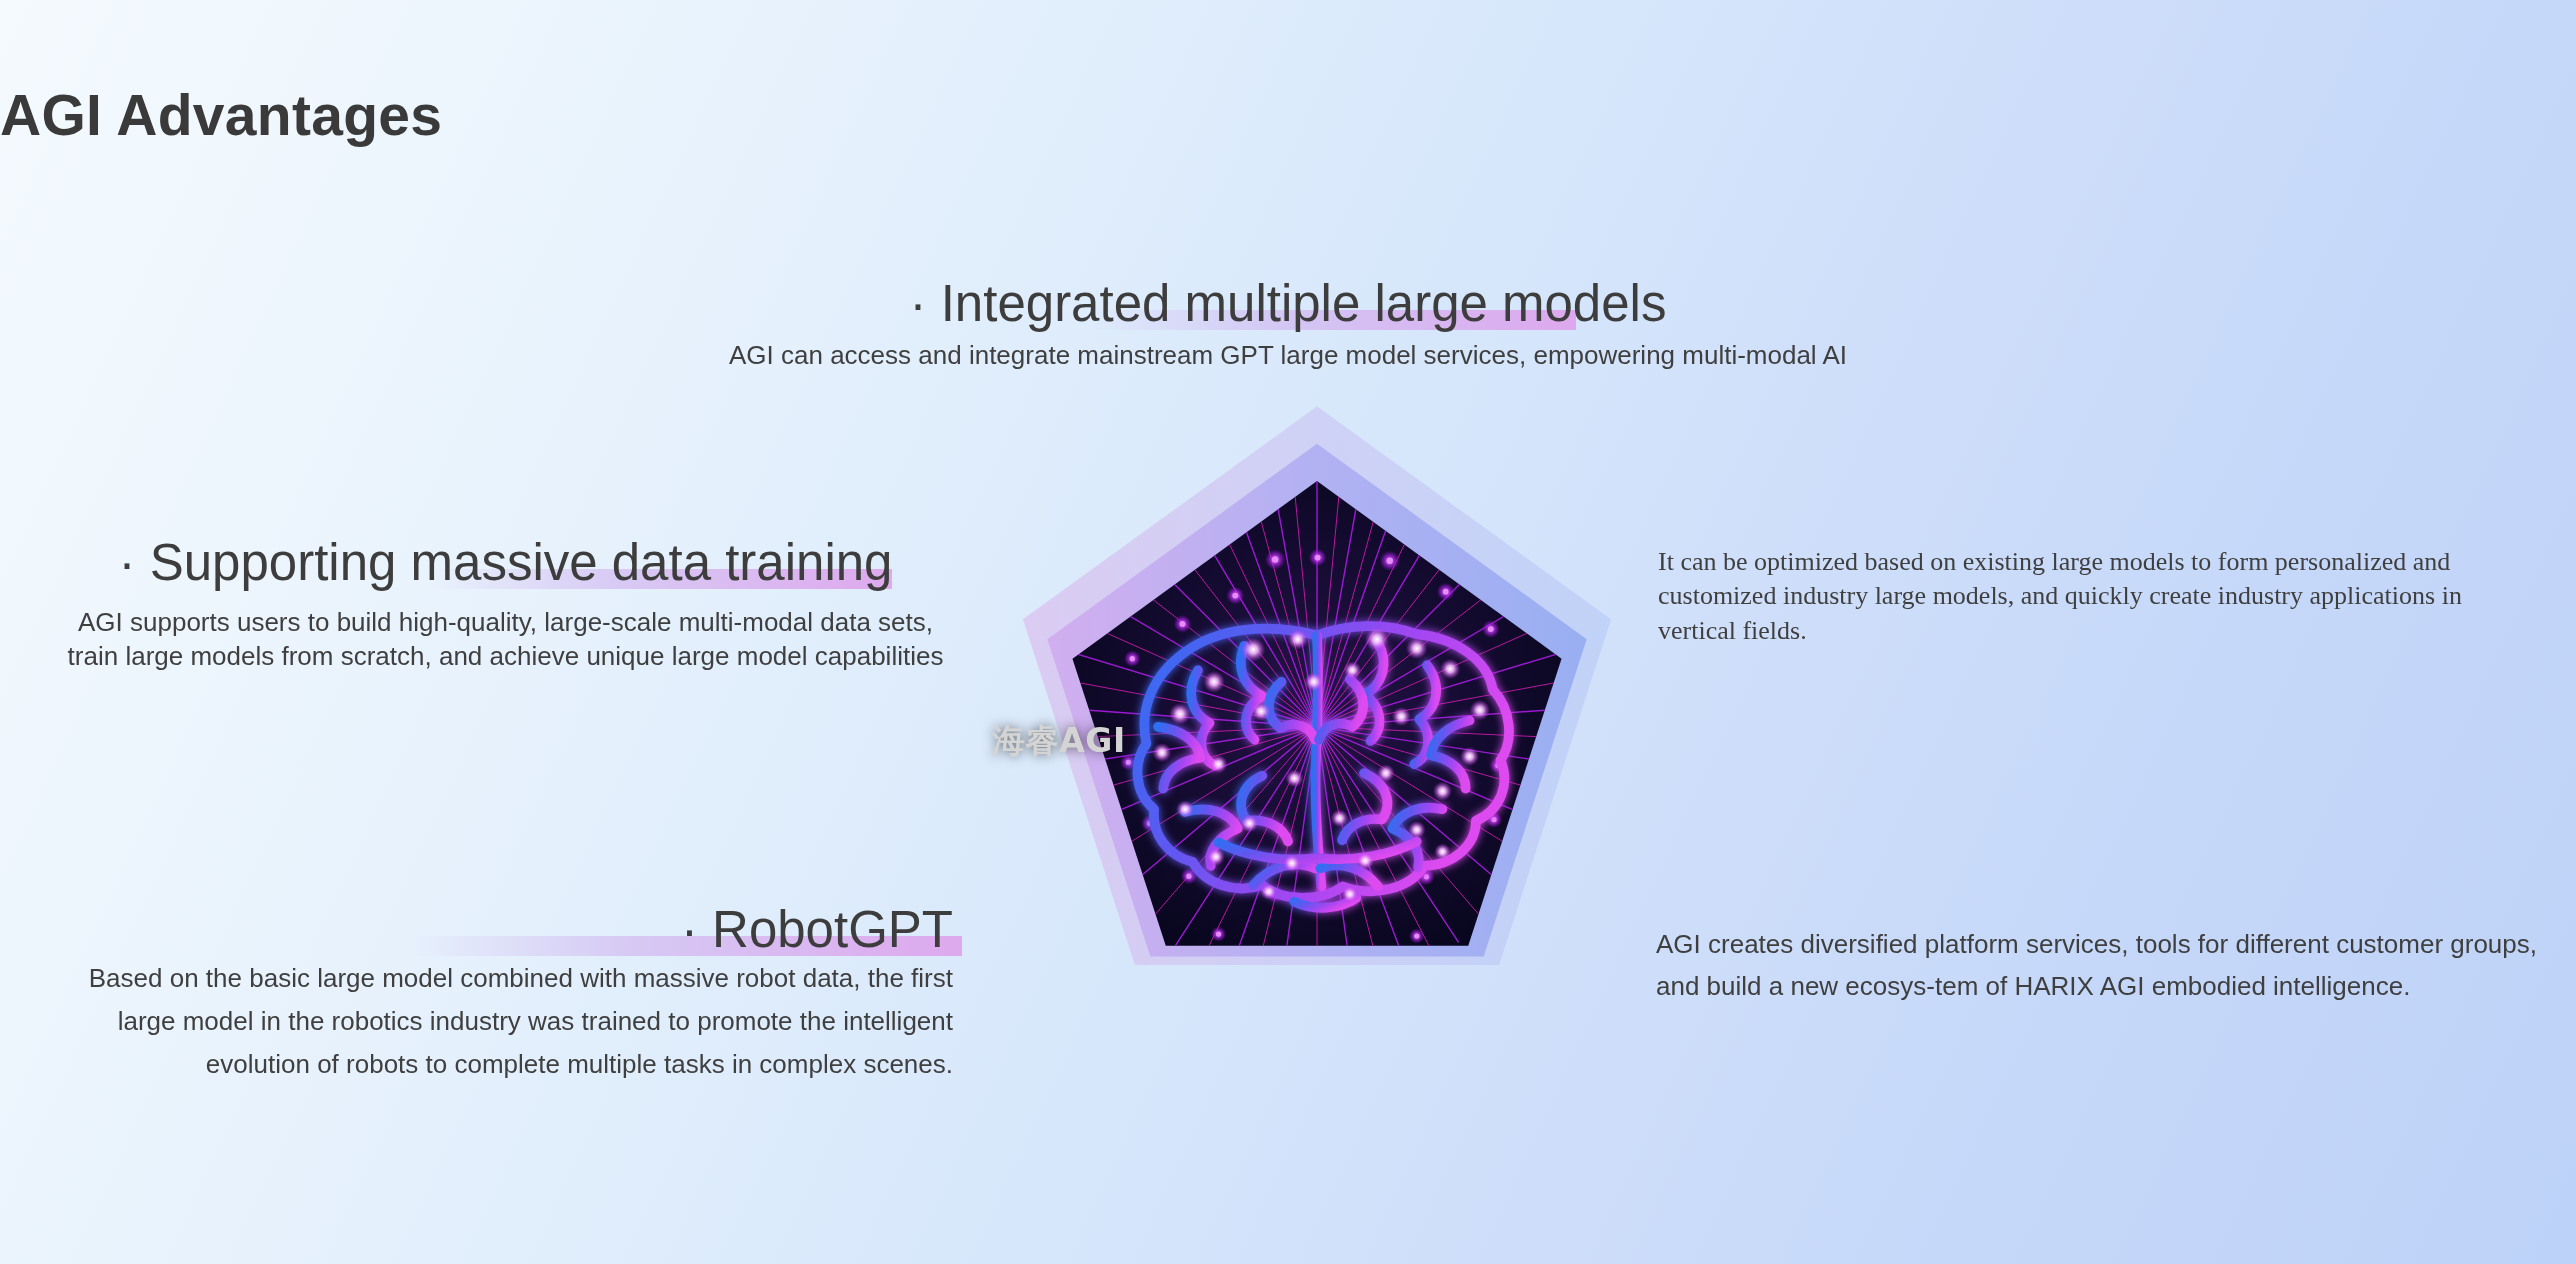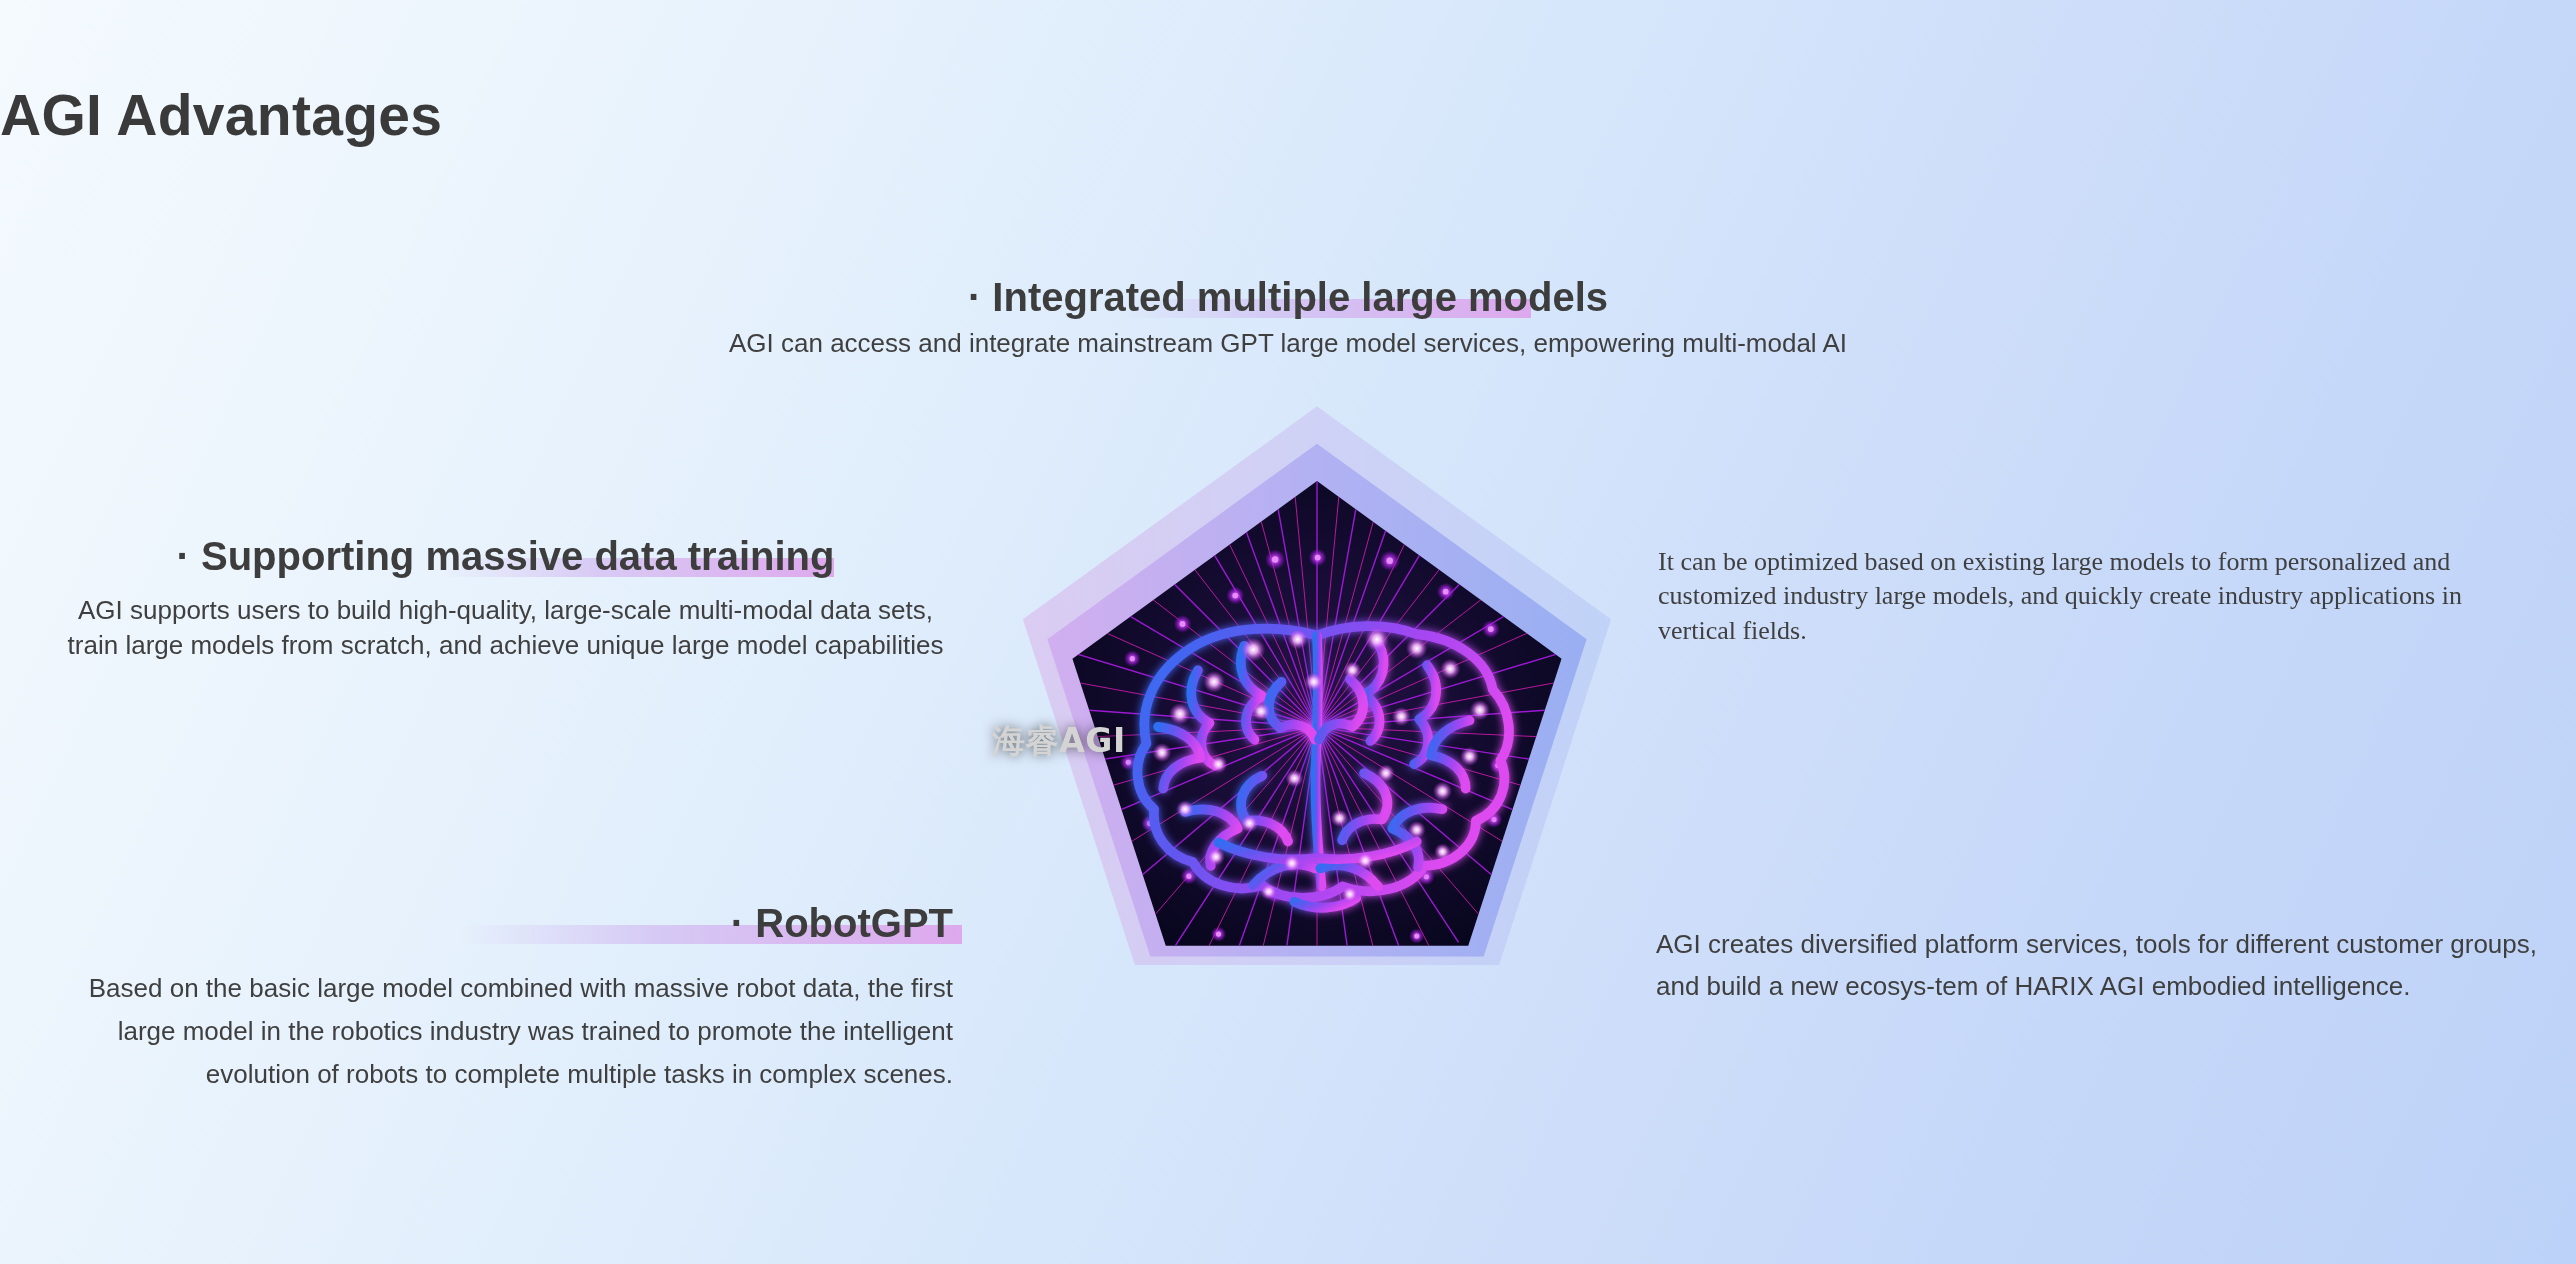--- a/index.html
+++ b/index.html
@@ -24,21 +24,21 @@
     position:absolute; top:82px; left:0; width:2576px;
     text-align:left;
     font-size:57px; font-weight:700; letter-spacing:0.3px;
     color:#3a3a3a;
   }
 
   
   .block{ position:absolute; }
   .heading{
     position:relative; display:inline-block;
-    font-size:40px; font-weight:700; color:#3d3d3d;
+    font-size:51px; font-weight:400; color:#3d3d3d;
     line-height:1.08; white-space:nowrap;
   }
   .heading .hl{
     position:absolute; left:0; right:0; bottom:1.3px; height:19.3px;
     z-index:0; pointer-events:none;
   }
   .heading .txt{ position:relative; z-index:1; }
 
   .hl-l{ background:linear-gradient(90deg, rgba(215,168,238,0) 0%, rgba(205,170,238,.55) 40%, rgba(222,163,236,.92) 100%); }
   .hl-r{ background:linear-gradient(90deg, rgba(222,163,236,.92) 0%, rgba(205,170,238,.55) 55%, rgba(200,200,245,0) 100%); }
@@ -50,21 +50,21 @@
   #blk-top .heading .hl{ left:24%; right:12%; }
   #blk-top .body-txt{ margin-top:8px; }
 
   
   #blk-left-1{ top:535px; left:58px; width:895px; text-align:center; }
   #blk-left-1 .heading .hl{ left:40%; right:0; }
   #blk-left-1 .body-txt{ margin-top:15px; line-height:1.32; }
 
   #blk-left-2{ top:902px; left:58px; width:895px; text-align:right; }
   #blk-left-2 .heading .hl{ left:-270px; right:-9px; }
-  #blk-left-2 .body-txt{ margin-top:22px; line-height:1.65; }
+  #blk-left-2 .body-txt{ line-height:1.65; }
 
   
   #blk-right-1{ top:535px; left:1658px; width:876px; text-align:left; }
   #blk-right-1 .heading .hl{ left:0; right:36%; }
   #blk-right-1 .body-txt{ margin-top:10px; line-height:1.32;font-family:Liberation Serif, serif; }
 
   #blk-right-2{ top:902px; left:1642px; width:902px; text-align:left; }
   #blk-right-2 .heading .hl{ left:0; right:42%; }
   #blk-right-2 .body-txt{ margin-top:20.6px; line-height:1.62; padding-left:14px; }
 

